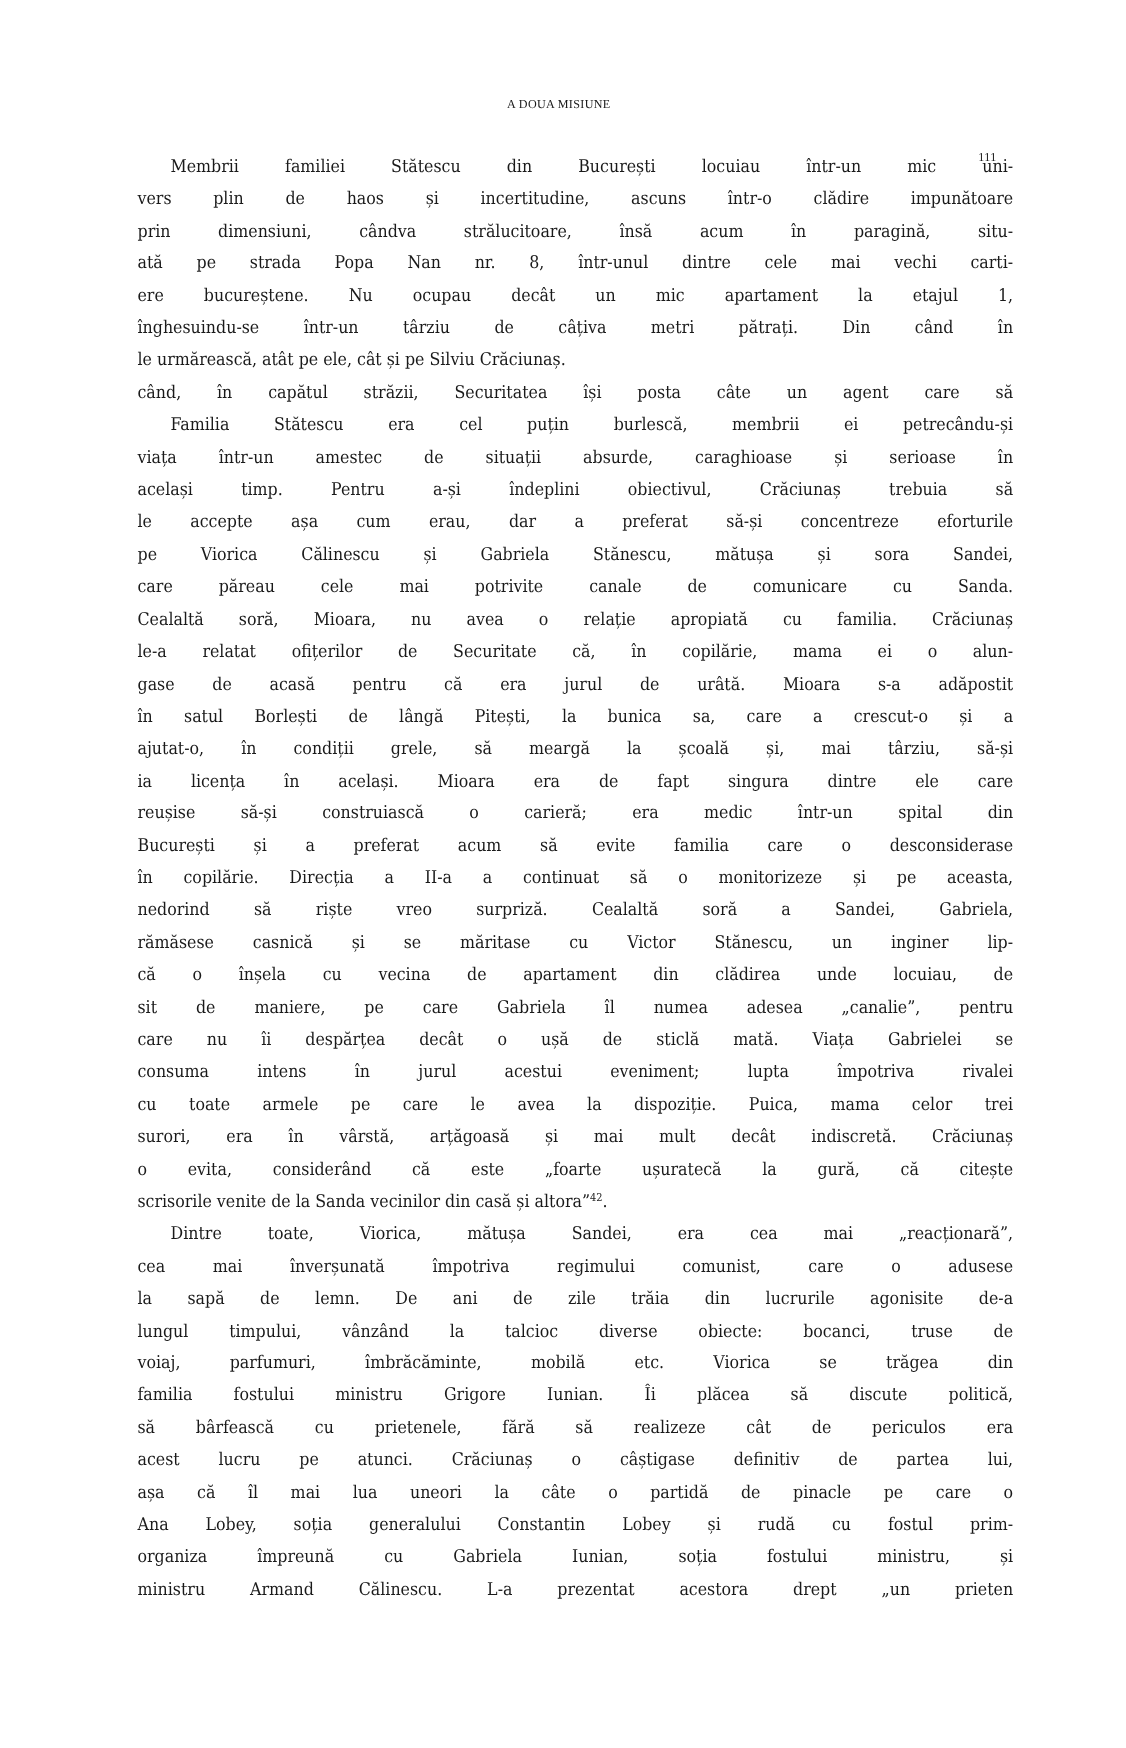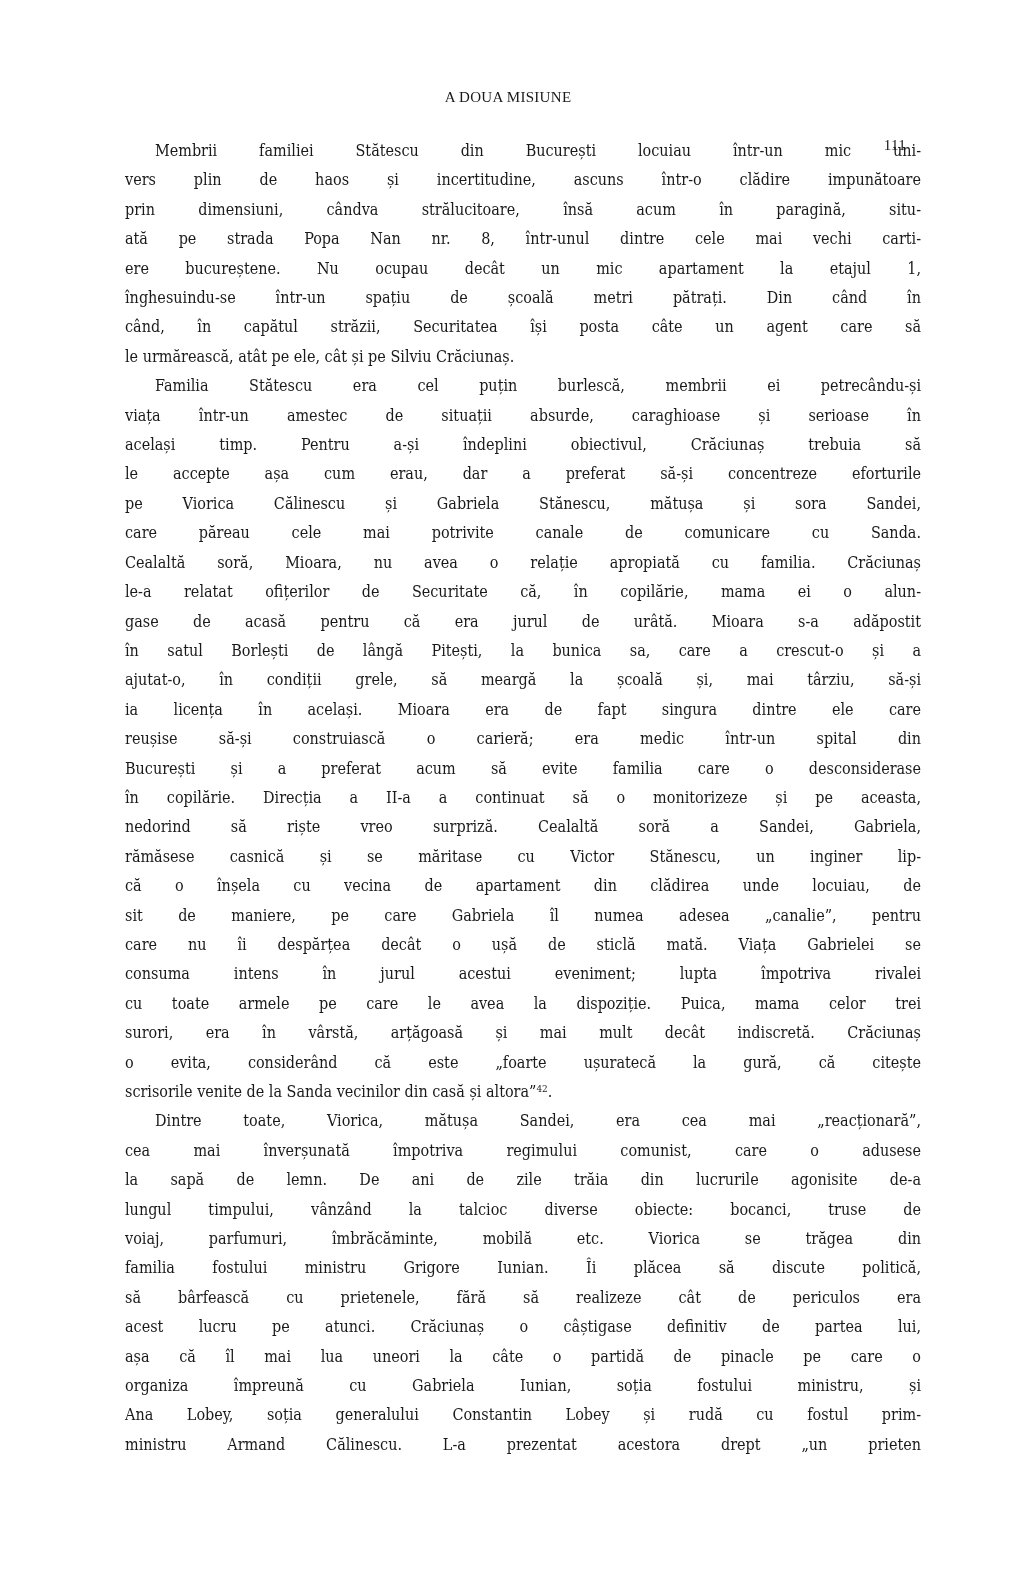--- a/index.html
+++ b/index.html
@@ -1,19 +1,19 @@
 <!DOCTYPE html>
 <html><head>
 <meta charset="utf-8">
 <style>
   html, body { margin: 0; padding: 0; background: #ffffff; }
   body { width: 1024px; height: 1589px; position: relative; overflow: hidden; color: #1a1a1a; }
   .running-head {
     position: absolute; top: 86px; left: 110px; width: 796px; height: 28px;
-    font-family: "Liberation Serif", "DejaVu Serif", serif; font-size: 15px; letter-spacing: 0.3px;
+    font-family: "Liberation Serif", "DejaVu Serif", serif; font-size: 11px; letter-spacing: 0.3px;
   }
   .running-head .title { position: absolute; left: 0; right: 0; text-align: center; top: 3px; }
   .running-head .folio { position: absolute; right: 0; top: 3px; margin-top: 48px; }
   .body-text {
     position: absolute; top: 136px; left: 125px; width: 796px;
     font-family: "DejaVu Serif", "Liberation Serif", serif;
     font-size: 16px; line-height: 29.4px;
     font-stretch: condensed;
   }
   .para { margin: 0; text-align: justify; text-align-last: left; hyphens: manual; }
@@ -30,23 +30,23 @@
   <span class="folio">111</span>
 </div>
 
 <div class="body-text">
   <div class="para">
       <span class="line indent">Membrii familiei Stătescu din București locuiau într-un mic uni-</span>
       <span class="line">vers plin de haos și incertitudine, ascuns într-o clădire impunătoare</span>
       <span class="line">prin dimensiuni, cândva strălucitoare, însă acum în paragină, situ-</span>
       <span class="line">ată pe strada Popa Nan nr. 8, într-unul dintre cele mai vechi carti-</span>
       <span class="line">ere bucureștene. Nu ocupau decât un mic apartament la etajul 1,</span>
-      <span class="line">înghesuindu-se într-un spațiu de școală metri pătrați. Din când în</span>
+      <span class="line">înghesuindu-se într-un târziu de câțiva metri pătrați. Din când în</span>
+      <span class="line last">le urmărească, atât pe ele, cât și pe Silviu Crăciunaș.</span>
       <span class="line">când, în capătul străzii, Securitatea își posta câte un agent care să</span>
-      <span class="line last">le urmărească, atât pe ele, cât și pe Silviu Crăciunaș.</span>
     </div>
   <div class="para">
       <span class="line indent">Familia Stătescu era cel puțin burlescă, membrii ei petrecându-și</span>
       <span class="line">viața într-un amestec de situații absurde, caraghioase și serioase în</span>
       <span class="line">același timp. Pentru a-și îndeplini obiectivul, Crăciunaș trebuia să</span>
       <span class="line">le accepte așa cum erau, dar a preferat să-și concentreze eforturile</span>
       <span class="line">pe Viorica Călinescu și Gabriela Stănescu, mătușa și sora Sandei,</span>
       <span class="line">care păreau cele mai potrivite canale de comunicare cu Sanda.</span>
       <span class="line">Cealaltă soră, Mioara, nu avea o relație apropiată cu familia. Crăciunaș</span>
       <span class="line">le-a relatat ofițerilor de Securitate că, în copilărie, mama ei o alun-</span>
@@ -71,17 +71,17 @@
   <div class="para">
       <span class="line indent">Dintre toate, Viorica, mătușa Sandei, era cea mai „reacționară”,</span>
       <span class="line">cea mai înverșunată împotriva regimului comunist, care o adusese</span>
       <span class="line">la sapă de lemn. De ani de zile trăia din lucrurile agonisite de-a</span>
       <span class="line">lungul timpului, vânzând la talcioc diverse obiecte: bocanci, truse de</span>
       <span class="line">voiaj, parfumuri, îmbrăcăminte, mobilă etc. Viorica se trăgea din</span>
       <span class="line">familia fostului ministru Grigore Iunian. Îi plăcea să discute politică,</span>
       <span class="line">să bârfească cu prietenele, fără să realizeze cât de periculos era</span>
       <span class="line">acest lucru pe atunci. Crăciunaș o câștigase definitiv de partea lui,</span>
       <span class="line">așa că îl mai lua uneori la câte o partidă de pinacle pe care o</span>
+      <span class="line">Ana Lobey, soția generalului Constantin Lobey și rudă cu fostul prim-</span>
       <span class="line">organiza împreună cu Gabriela Iunian, soția fostului ministru, și</span>
-      <span class="line">Ana Lobey, soția generalului Constantin Lobey și rudă cu fostul prim-</span>
       <span class="line">ministru Armand Călinescu. L-a prezentat acestora drept „un prieten</span>
     </div>
 </div>
 
 </body></html>

